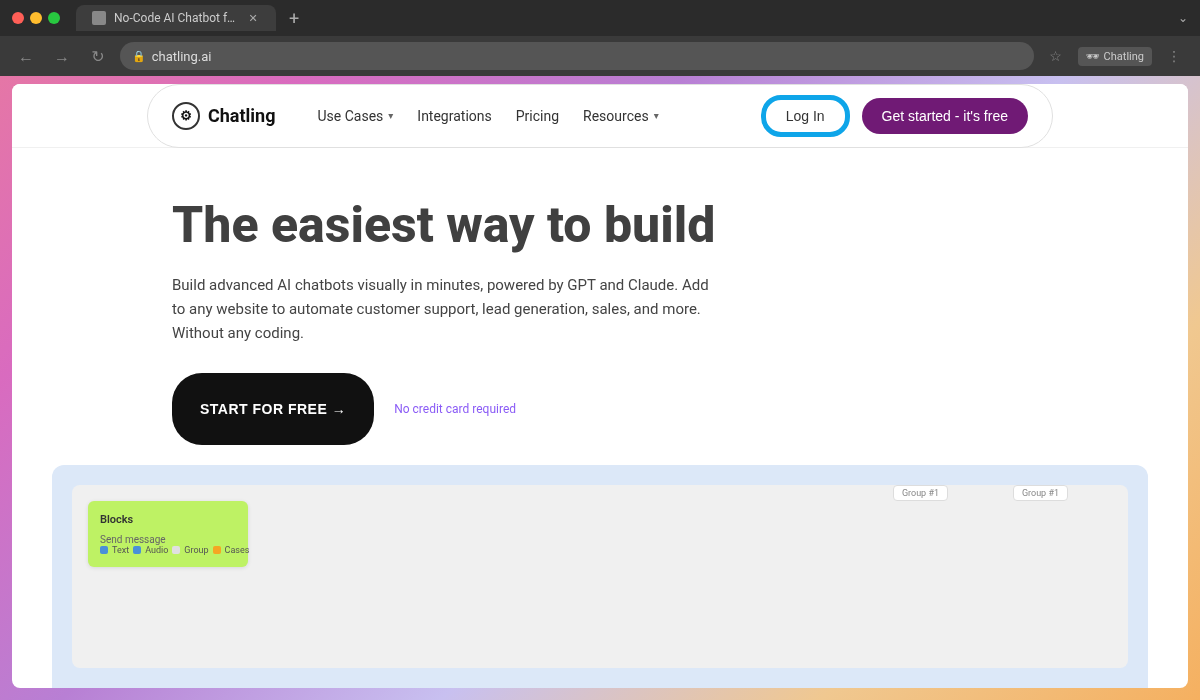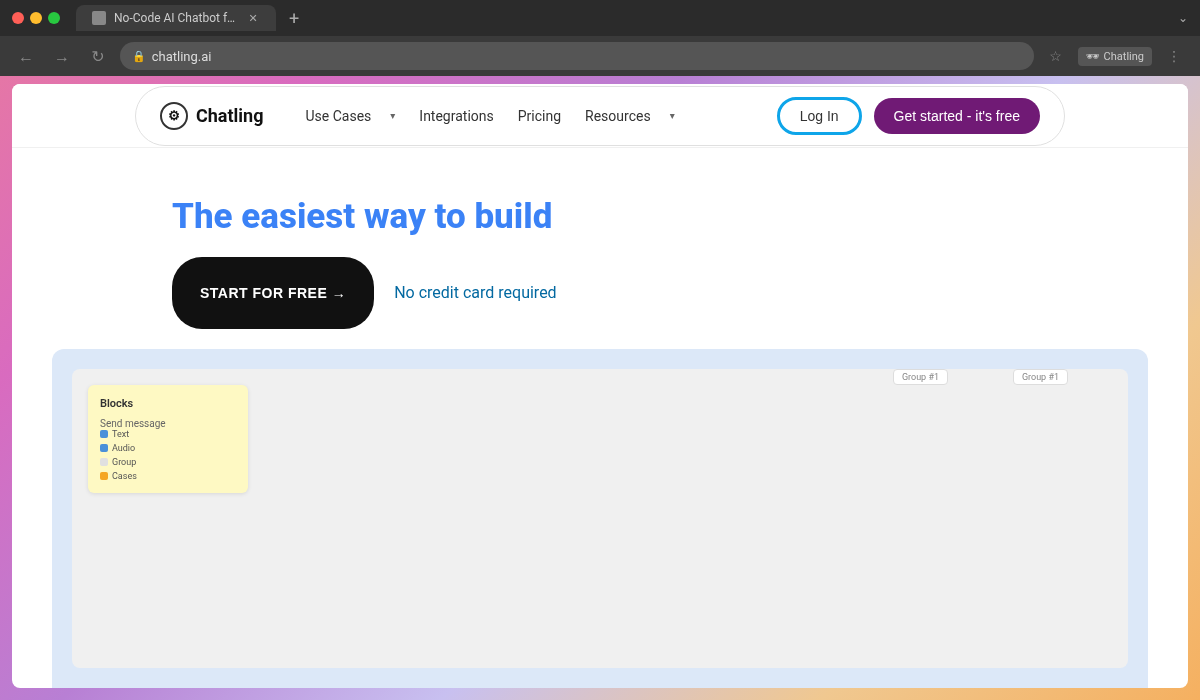--- a/index.html
+++ b/index.html
@@ -232,40 +232,40 @@
     }
 
     .nav-link {
       color: #333;
       font-size: 14px;
       text-decoration: none;
       padding: 6px 10px;
       border-radius: 6px;
       display: flex;
       align-items: center;
-      gap: 19px;
+      gap: 5px;
       cursor: pointer;
       white-space: nowrap;
     }
 
     .nav-chevron {
       font-size: 10px;
       color: #666;
     }
 
     .nav-actions {
       display: flex;
       align-items: center;
       gap: 12px;
       margin-left: 60px;
     }
 
     .btn-login {
       background: white;
-      border: 3px solid #0ea5e9;
+      border: 5px solid #0ea5e9;
       border-radius: 20px;
       padding: 8px 20px;
       font-size: 14px;
       color: #333;
       cursor: pointer;
     }
 
     .btn-cta {
       background: #701a75;
       color: white;
@@ -277,24 +277,24 @@
       white-space: nowrap;
     }
 
     
     .site-hero {
       padding: 50px 40px 20px 160px;
       max-width: 760px;
     }
 
     .hero-headline {
-      font-size: 35px;
+      font-size: 50px;
       font-weight: 800;
       line-height: 1.1;
-      color: #3b82f6;
+      color: #404040;
       margin-bottom: 20px;
     }
 
     .hero-subtext {
       font-size: 15px;
       color: #444;
       line-height: 1.6;
       max-width: 540px;
       margin-bottom: 28px;
     }
@@ -314,22 +314,22 @@
       font-size: 14px;
       font-weight: 700;
       letter-spacing: 0.5px;
       cursor: pointer;
       display: flex;
       align-items: center;
       gap: 8px;
     }
 
     .no-cc {
-      color: #0369a1;
-      font-size: 16px;
+      color: #8b5cf6;
+      font-size: 12px;
     }
 
     
     .site-preview {
       flex: 1;
       margin: 0 40px;
       background: #dce8f8;
       border-radius: 12px 12px 0 0;
       padding: 20px;
       position: relative;
@@ -338,21 +338,21 @@
 
     .preview-inner {
       background: #f0f0f0;
       border-radius: 8px;
       height: 100%;
       padding: 0;
       overflow: hidden;
     }
 
     .preview-panel {
-      background: #fef9c3;
+      background: #bef264;
       border-radius: 6px;
       margin: 16px;
       padding: 12px;
       width: 160px;
       box-shadow: 0 1px 4px rgba(0,0,0,0.1);
     }
 
     .panel-title {
       font-size: 11px;
       font-weight: 600;
@@ -361,21 +361,21 @@
     }
 
     .panel-section-title {
       font-size: 10px;
       color: #666;
       margin-bottom: 0;
     }
 
     .panel-grid {
       display: grid;
-      grid-template-columns: 1fr;
+      grid-template-columns: 1fr 1fr 1fr 1fr;
       gap: 4px;
     }
 
     .panel-item {
       display: flex;
       align-items: center;
       gap: 4px;
       font-size: 9px;
       color: #555;
     }
@@ -483,20 +483,21 @@
           <button class="btn-login">Log In</button>
           <button class="btn-cta">Get started - it's free</button>
         </div>
       </div>
     </nav>
 
     <div class="site-hero">
       <h1 class="hero-headline">
         <span>The easiest way to build</span><br>
       </h1>
+      <p class="hero-subtext">Build advanced AI chatbots visually in minutes, powered by GPT and Claude. Add to any website to automate customer support, lead generation, sales, and more. Without any coding.</p>
       <div class="hero-actions">
         <button class="btn-start">START FOR FREE →</button>
         <span class="no-cc">No credit card required</span>
       </div>
     </div>
 
     <div class="site-preview">
       <div class="preview-inner">
         <div class="preview-panel">
           <div class="panel-title">Blocks</div>

